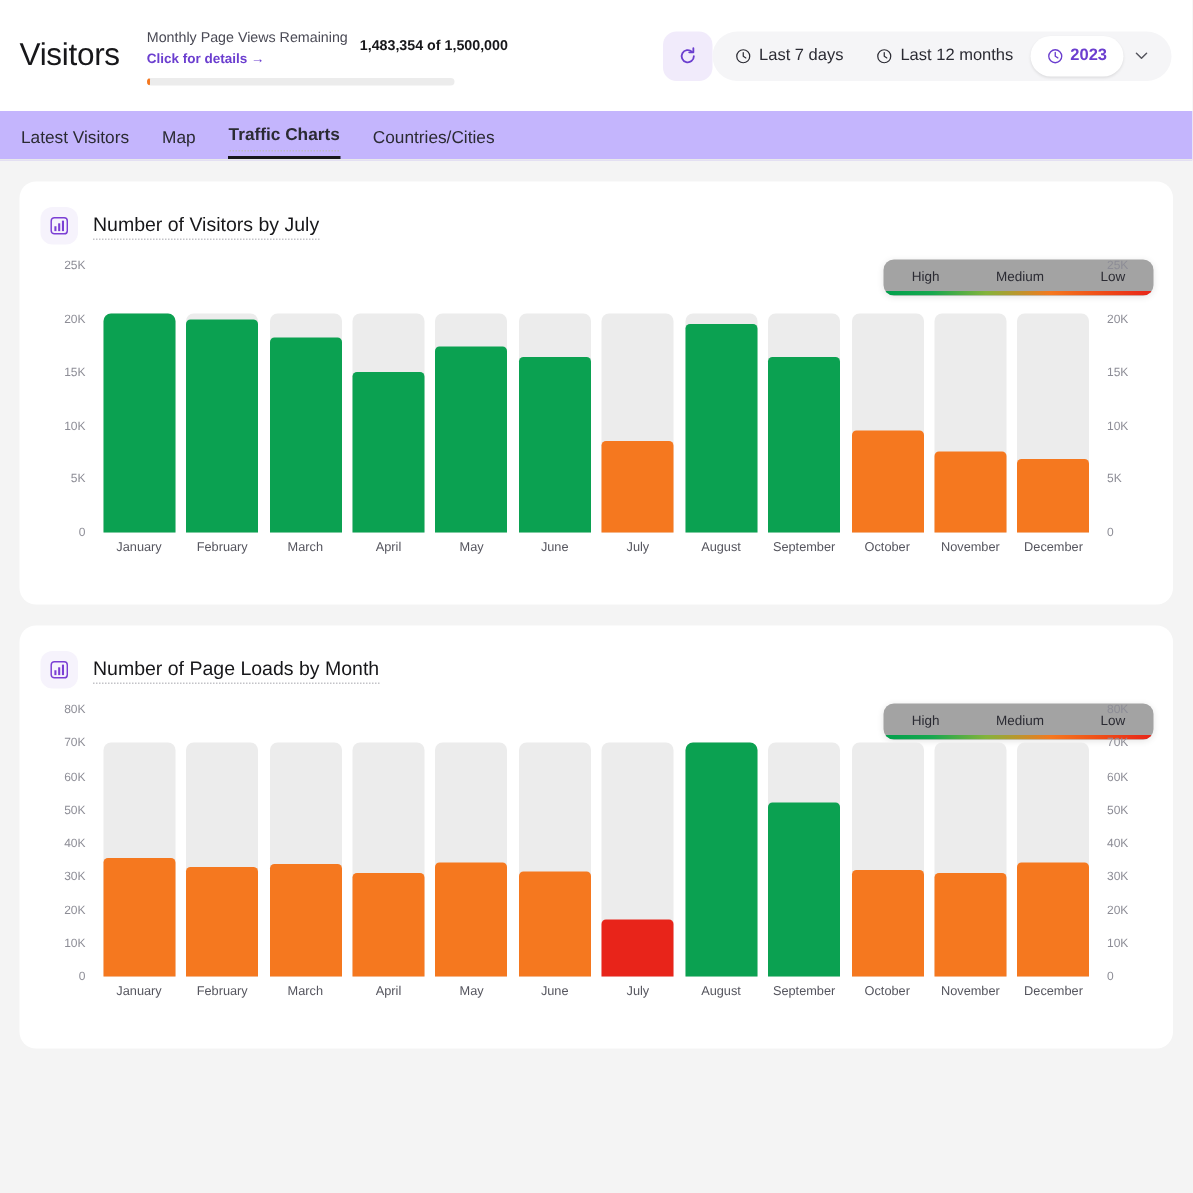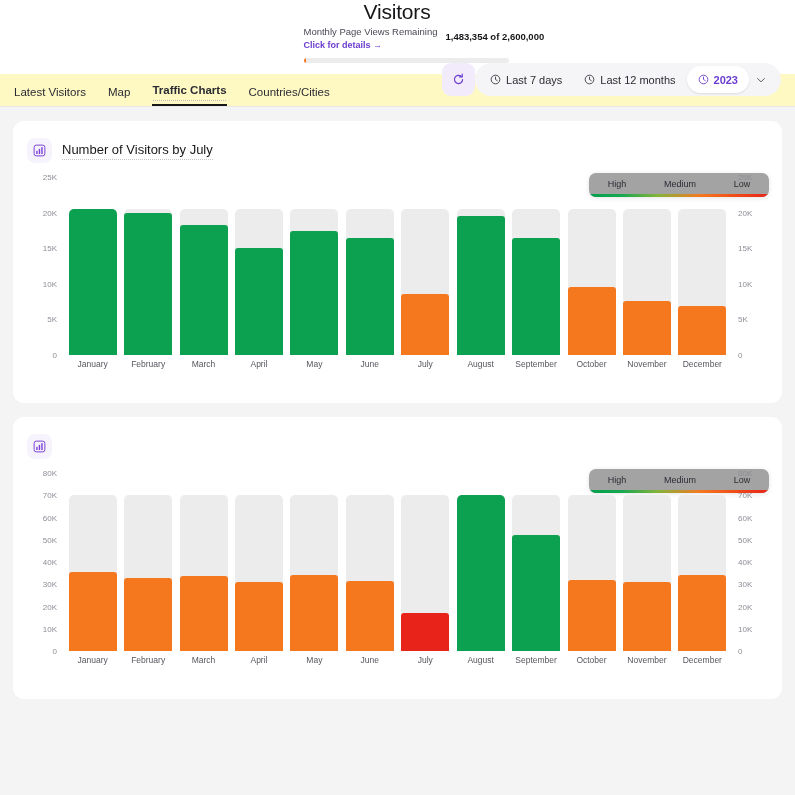--- a/index.html
+++ b/index.html
@@ -12,21 +12,20 @@
   .app { width: 795px; height: 795px; position: relative; background: #f4f4f4; }
 
   
   .header {
     background: #ffffff;
     height: 74px;
     display: flex;
     align-items: center;
     padding: 0 14px 0 13px;
     position: relative;
-    flex-direction: column;
   }
   .page-title {
     font-size: 21px;
     color: #17171a;
     font-weight: 400;
     letter-spacing: -0.2px;
     white-space: nowrap;
   }
   .quota {
     margin-left: 18px;
@@ -115,21 +114,21 @@
     text-align: right;
   }
   .chev {
     padding: 0 10px 0 6px;
     display: flex; align-items: center;
     cursor: pointer;
   }
 
   
   .tabs {
-    background: #fef9c3;
+    background: #c4b5fd;
     height: 33px;
     display: flex;
     align-items: flex-end;
     padding: 0 14px;
     gap: 22px;
     border-bottom: 1px solid #e9e9ec;
   }
   .tab {
     font-size: 11.5px;
     color: #2b2b33;
@@ -278,21 +277,21 @@
 
   <div class="header">
     <div class="page-title">Visitors</div>
 
     <div class="quota">
       <div class="quota-row">
         <div class="quota-left">
           <div class="quota-label">Monthly Page Views Remaining</div>
           <div class="quota-link">Click for details →</div>
         </div>
-        <div class="quota-count">1,483,354 of 2,600,000</div>
+        <div class="quota-count">1,483,354 of 1,500,000</div>
       </div>
       <div class="quota-bar">
         <div class="quota-bar-fill" style="width: 1.1%;"></div>
       </div>
     </div>
 
     <div class="header-right">
       <button class="refresh-btn">
         <svg width="13" height="13" viewBox="0 0 16 16">
           <path d="M13 8a5 5 0 1 1-1.6-3.7" fill="none" stroke="#6b3ecf" stroke-width="1.5" stroke-linecap="round"></path>
@@ -462,20 +461,21 @@
     <div class="card">
       <div class="card-head">
         <div class="card-icon">
           <svg width="13" height="13" viewBox="0 0 16 16">
             <rect x="1.4" y="1.4" width="13.2" height="13.2" rx="2.6" fill="none" stroke="#7b3fd4" stroke-width="1.2"></rect>
             <rect x="4" y="8.4" width="1.7" height="4" fill="#7b3fd4"></rect>
             <rect x="7.1" y="6" width="1.7" height="6.4" fill="#7b3fd4"></rect>
             <rect x="10.2" y="3.8" width="1.7" height="8.6" fill="#7b3fd4"></rect>
           </svg>
         </div>
+        <div class="card-title">Number of Page Loads by Month</div>
       </div>
 
       <div class="legend" style="top:52px">
         <div class="legend-labels">
           <span>High</span>
           <span>Medium</span>
           <span>Low</span>
         </div>
         <div class="legend-bar"></div>
       </div>

